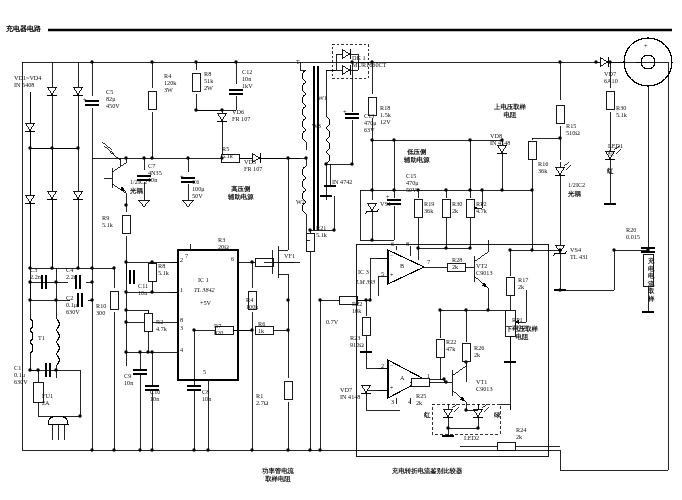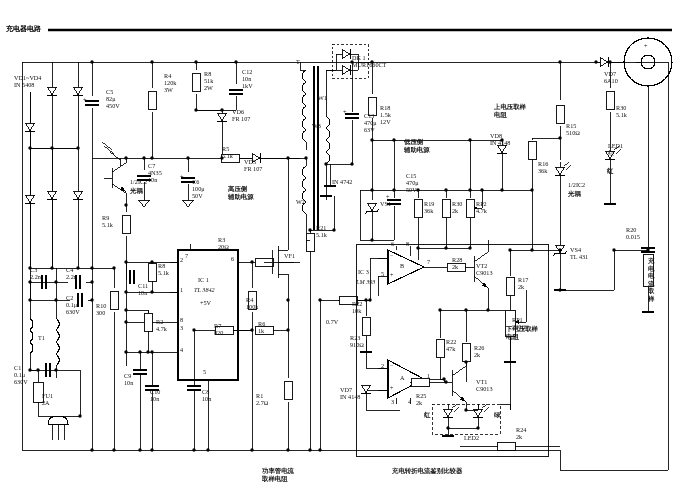--- a/index.html
+++ b/index.html
@@ -9,21 +9,21 @@
   svg{position:absolute;left:0;top:0;}
   .lbl{position:absolute;font-family:"Liberation Serif",serif;font-size:6.2px;
        line-height:7.2px;color:#111;white-space:pre;}
   .lbl.it{font-style:italic;}
   .cn{font-family:"DejaVu Sans",sans-serif;font-weight:bold;font-size:6.4px;
       line-height:7.6px;letter-spacing:0px;}
   .title{position:absolute;font-family:"DejaVu Sans",sans-serif;font-weight:bold;
          font-size:15.5px;color:#000;white-space:nowrap;}
   .subttl{position:absolute;font-family:"DejaVu Sans",sans-serif;font-weight:bold;
           font-size:7px;color:#000;white-space:nowrap;}
-  .ctr{text-align:left;}
+  .ctr{text-align:center;}
 </style>
 </head>
 <body>
 
 <div id="sheet">
 
   <div class="subttl" style="left:6px;top:24px;">充电器电路</div>
 
   <svg width="682" height="500">
     <defs>
@@ -860,21 +860,21 @@
       <div class="lbl" style="left: 446px; top: 338px;"><span class="it">R22</span><br><span>47k</span></div>
       <div class="lbl" style="left: 474px; top: 344px;"><span class="it">R26</span><br><span>2k</span></div>
       <div class="lbl" style="left: 416px; top: 392px;"><span class="it">R25</span><br><span>2k</span></div>
       <div class="lbl" style="left: 476px; top: 378px;"><span class="it">VT1</span><br><span>C9013</span></div>
       <div class="lbl" style="left: 340px; top: 386px;"><span class="it">VD7</span><br><span>IN 4148</span></div>
       <div class="lbl" style="left: 464px; top: 434px;"><span class="it">LED2</span></div>
       <div class="lbl" style="left: 516px; top: 426px;"><span class="it">R24</span><br><span>2k</span></div>
     </div>
   <div id="sections">
       <div class="lbl cn ctr" style="left: 228px; top: 186px;">高压侧<br>辅助电源</div>
-      <div class="lbl cn ctr" style="left: 404px; top: 139px;">低压侧<br>辅助电源</div>
+      <div class="lbl cn ctr" style="left: 404px; top: 149px;">低压侧<br>辅助电源</div>
       <div class="lbl cn ctr" style="left: 494px; top: 104px;">上电压取样<br>电阻</div>
       <div class="lbl cn ctr" style="left: 506px; top: 326px;">下电压取样<br>电阻</div>
       <div class="lbl cn ctr" style="left: 648px; top: 258px;">充<br>电<br>电<br>流<br>取<br>样</div>
       <div class="lbl cn ctr" style="left: 262px; top: 468px;">功率管电流<br>取样电阻</div>
       <div class="lbl cn ctr" style="left: 392px; top: 468px;">充电转折电流鉴别比较器</div>
     </div>
 
   <div class="lbl" style="left:198px;top:276px;">IC 1</div>
   <div class="lbl it" style="left:194px;top:286px;">TL 3842</div>
   <div class="lbl" style="left:200px;top:299px;">+5V</div>

